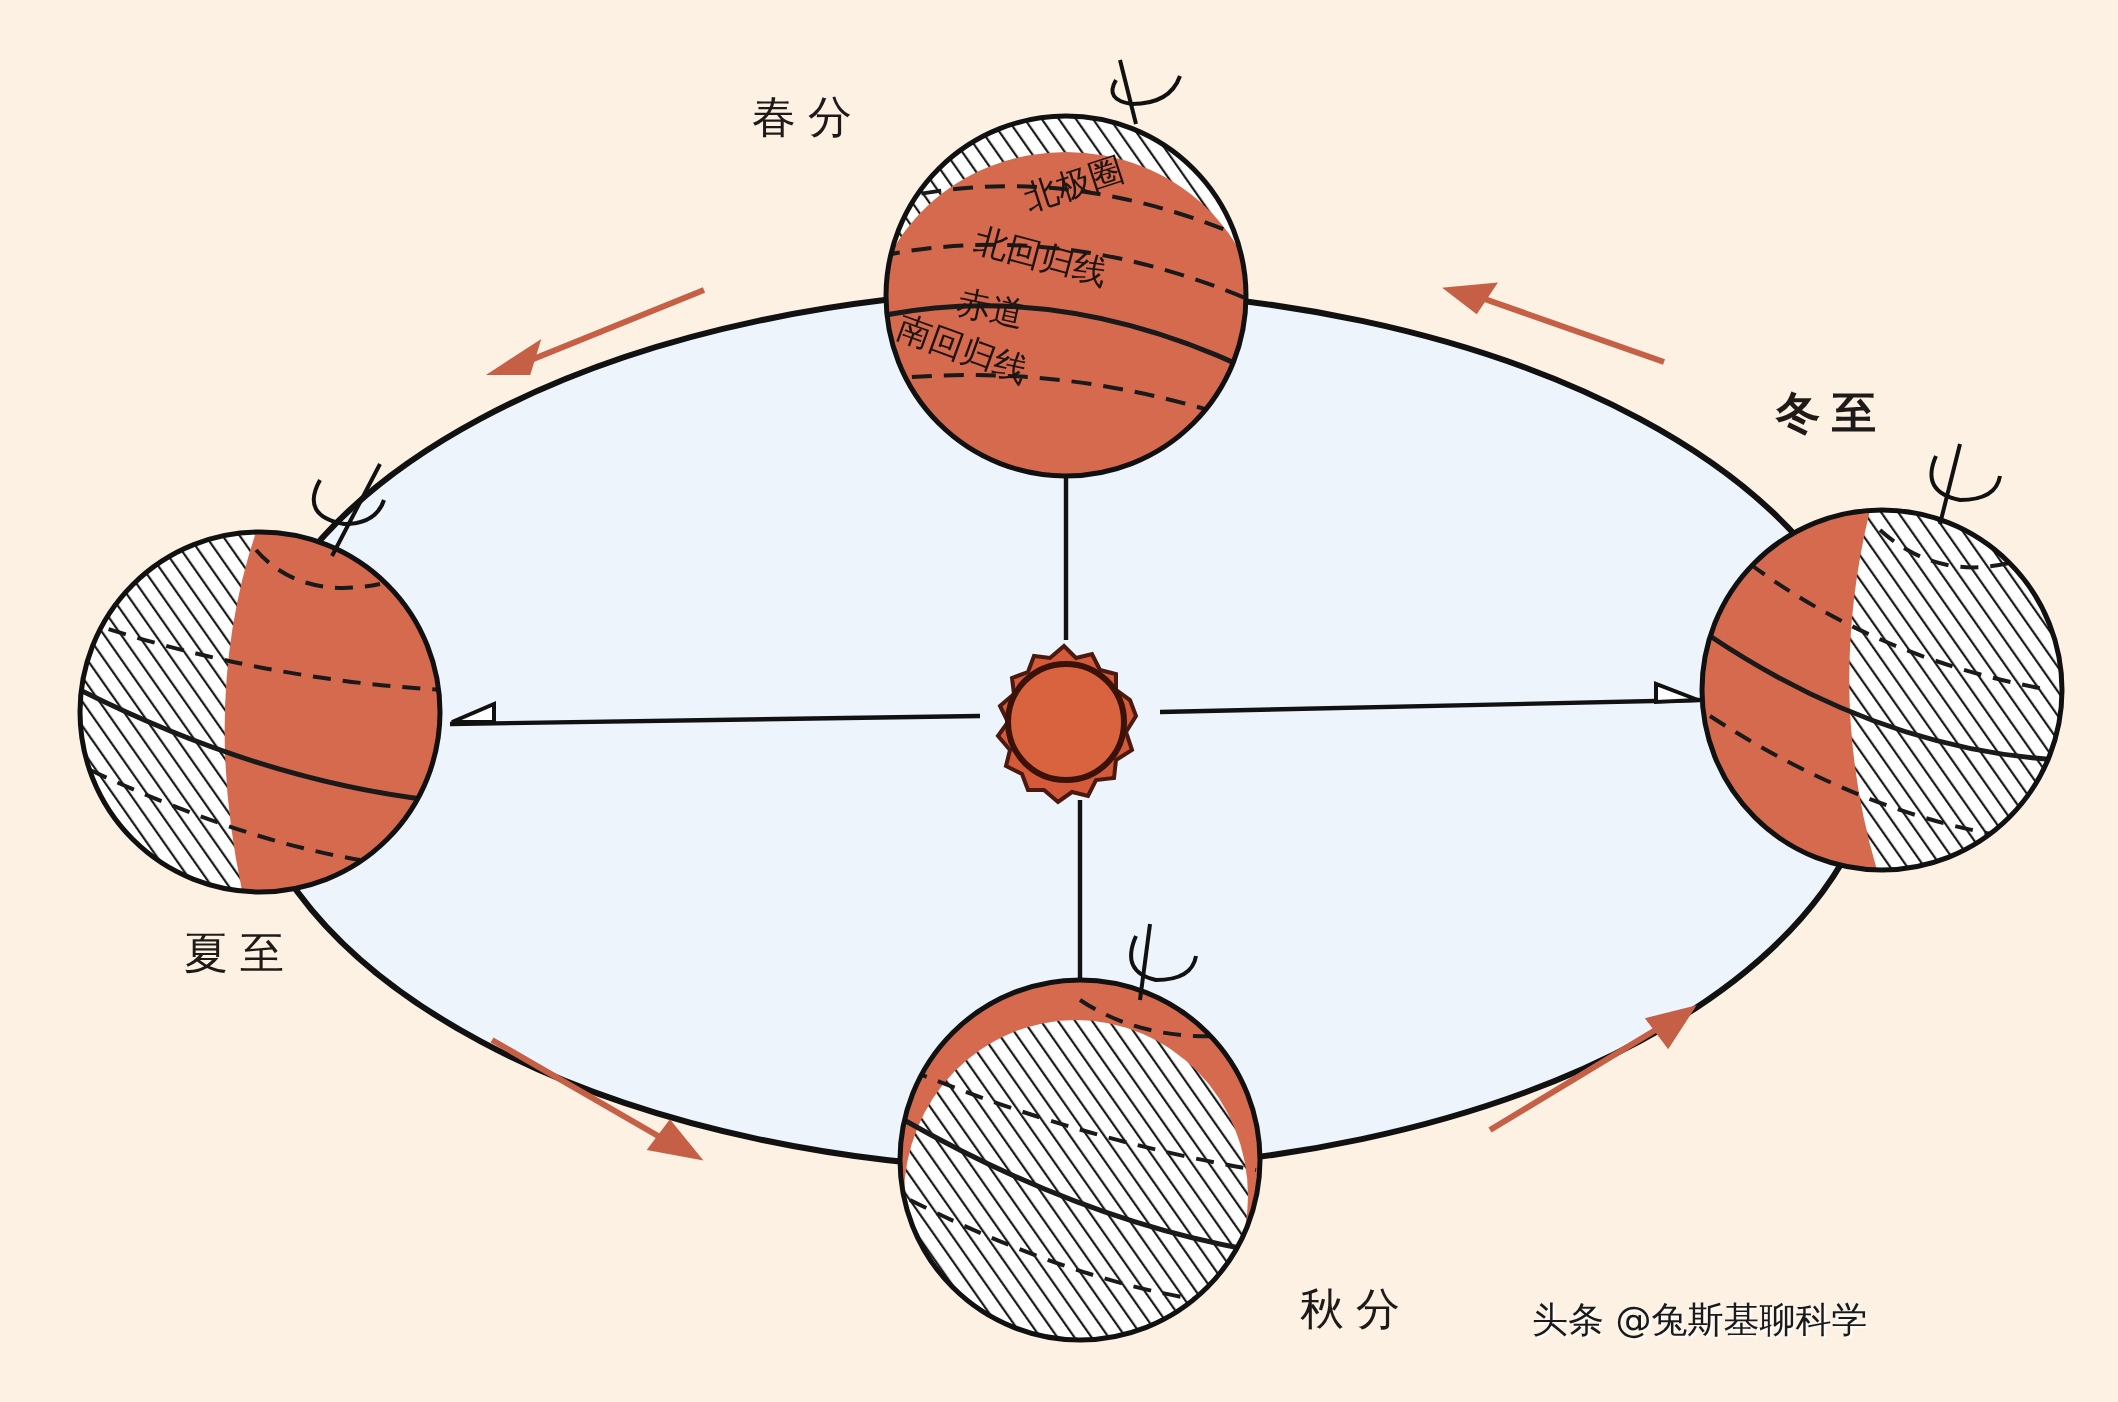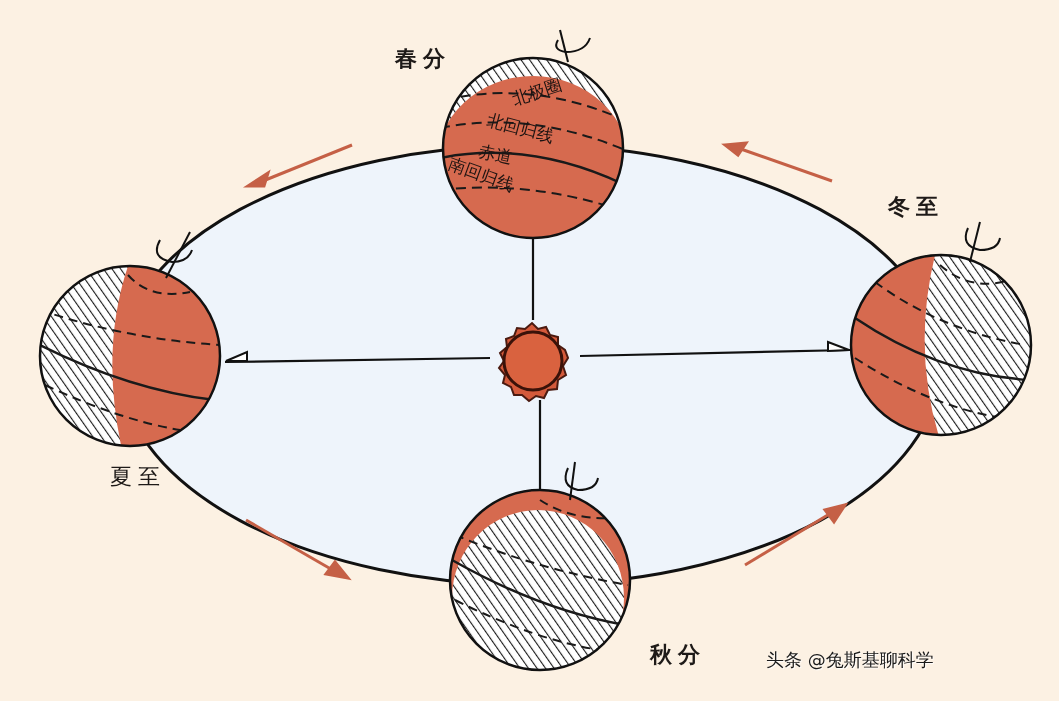--- a/index.html
+++ b/index.html
@@ -125,18 +125,18 @@
       <path d="M455 600 Q535 640 600 650" stroke="#1a1a1a" stroke-width="2" fill="none" stroke-dasharray="9 6"></path>
     </g>
     <circle cx="540" cy="580" r="90" fill="none" stroke="#111" stroke-width="2.5"></circle>
     <g stroke="#111" stroke-width="2" fill="none">
       <line x1="575" y1="462" x2="570" y2="500"></line>
       <path d="M568 468 Q560 486 578 490 Q596 490 598 478"></path>
     </g>
   </g>
 </svg>
 
-<div class="label" style="left:395px; top:44px;font-weight:bold;">春分</div>
+<div class="label" style="left:376px; top:44px;">春分</div>
 <div class="label" style="left:888px; top:192px;font-weight:bold;">冬至</div>
-<div class="label" style="left:110px; top:462px;">夏至</div>
-<div class="label" style="left:650px; top:640px;font-weight:bold;">秋分</div>
+<div class="label" style="left:92px; top:462px;">夏至</div>
+<div class="label" style="left:650px; top:640px;">秋分</div>
 
 <div class="watermark">头条 @兔斯基聊科学</div>
 
 </body></html>

